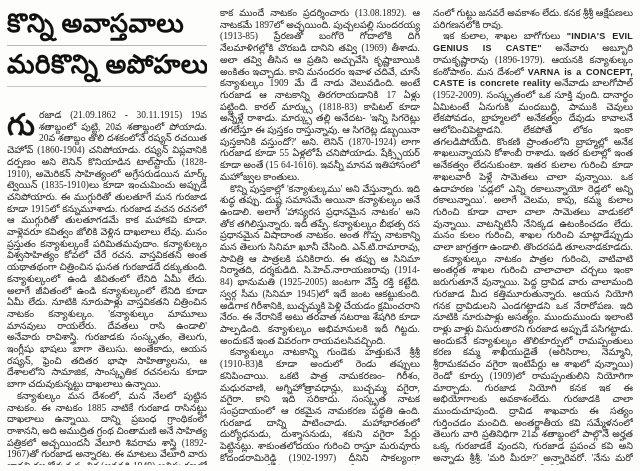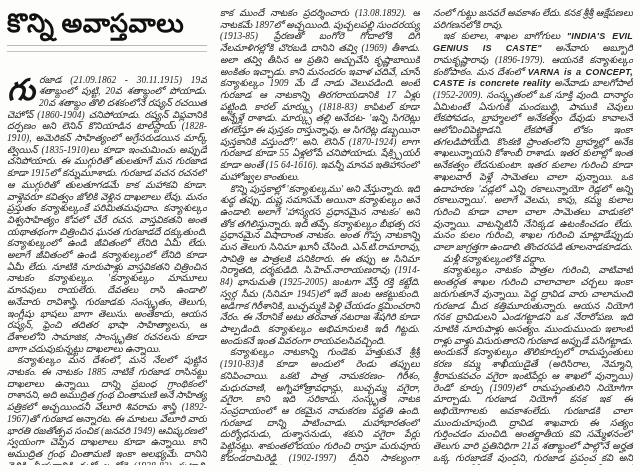--- a/index.html
+++ b/index.html
@@ -37,21 +37,20 @@
     border-top: 1.5px solid #b9b9b9;
     margin: 4px 0 3px 0;
   }
   .rule.bottom { border-top-color: #c4c4c4; margin-top: 5px; margin-bottom: 6px; }
   
   .body p {
     font-size: 9.5px;
     line-height: 11.7px;
     text-align: justify;
     color: #232323;
-    font-style: italic;
   }
   .body p.indent { text-indent: 10px; }
   .dropcap {
     float: left;
     font-size: 30px;
     line-height: 26px;
     font-weight: bold;
     padding: 2px 4px 0 0;
     color: #151515;
   }
@@ -64,35 +63,35 @@
 </style>
 </head>
 <body>
 
 <div class="page">
 
   <div class="col">
     <div class="headline">
       <div class="h-line">కొన్ని అవాస్తవాలు</div>
       <hr class="rule">
+      <div class="h-line">మరికొన్ని అపోహలు</div>
       <hr class="rule bottom">
     </div>
     <div class="body">
       <p><span class="dropcap">గు</span><span>రజాడ (21.09.1862 - 30.11.1915) 19వ శతాబ్దంలో పుట్టి, 20వ శతాబ్దంలో పోయాడు. 20వ శతాబ్దం తొలి దశకంలోనే రష్యన్ రచయిత చెహోవ్ (1860-1904) చనిపోయాడు. రష్యన్ విప్లవానికి దర్పణం అని లెనిన్ కొనియాడిన టాల్‌స్టాయ్ (1828-1910), అమెరికన్ సాహిత్యంలో అగ్రేసరుడయిన మార్క్ ట్వెయిన్ (1835-1910)లు కూడా ఇంచుమించు అప్పుడే చనిపోయారు. ఈ ముగ్గురితో తులతూగే మన గురజాడ కూడా 1915లో కన్నుమూశాడు. గురజాడ వచన రచనలో ఆ ముగ్గురితో తులతూగడమే కాక మహాకవి కూడా. వాళ్లెవరూ కవిత్వం జోలికి వెళ్లిన దాఖలాలు లేవు. మనం ప్రస్తుతం కన్యాశుల్కంకే పరిమితమవుదాం. కన్యాశుల్కం విశ్వసాహిత్యం కోవలో చేరే రచన. వాస్తవికతని అంత యథాతథంగా చిత్రించిన ఘనత గురజాడదే దక్కుతుంది. కన్యాశుల్కంలో ఉండి జీవితంలో లేనిది ఏమీ లేదు. అలాగే జీవితంలో ఉండి కన్యాశుల్కంలో లేనిది కూడా ఏమీ లేదు. నూటికి నూరుపాళ్లు వాస్తవికతని చిత్రించిన నాటకం కన్యాశుల్కం. 'కన్యాశుల్కం మామూలు మానవులు రాయలేరు. దేవతలు రాసి ఉండాలి' అనేవారు రావిశాస్త్రి. గురజాడకు సంస్కృతం, తెలుగు, ఇంగ్లీషు భాషలు బాగా తెలుసు. అంతేకాదు, ఆయన రష్యన్, ఫ్రెంచి తదితర భాషా సాహిత్యాలను, ఆ దేశాలలోని సామాజిక, సాంస్కృతిక రచనలను కూడా బాగా చదువుకున్నట్టు దాఖలాలు ఉన్నాయి.</span></p>
       <p class="indent">కన్యాశుల్కం మన దేశంలో, మన నేలలో పుట్టిన నాటకం. ఈ నాటకం 1885 నాటికే గురజాడ రాసినట్టు దాఖలాలు ఉన్నాయి. దాన్ని ప్రబంధ గ్రాంథికంలో రాశానని, అది అముద్రిత గ్రంథ చింతామణి అనే సాహిత్య పత్రికలో అచ్చయిందనీ వేలూరి శివరామ శాస్త్రి (1892-1967)తో గురజాడ అన్నారట. ఈ మాటలు వేలూరి వారు భారతి రజతోత్సవ సంచిక (జనవరి 1949) ఆవిష్కరణలో స్వయంగా చెప్పిన దాఖలాలు కూడా ఉన్నాయి. కాని అముద్రిత గ్రంథ చింతామణి ఇంకా అలభ్యమే. దానిని వెలికి తీయడానికి మరో బంగోరె (1938-82) పుట్టాలి. కన్యాశుల్కం పుస్తకం అచ్చు</p>
     </div>
   </div>
 
   <div class="col body">
     <p>కాక ముందే నాటకం ప్రదర్శించారు (13.08.1892). ఆ నాటకమే 1897లో అచ్చయింది. పుచ్చలపల్లి సుందరయ్య (1913-85) ప్రేరణతో బంగోరె గోదాలోకి దిగి నేలమాళిగల్లోకి చొరబడి దానిని తవ్వి (1969) తీశాడు. అలా తవ్వి తీసిన ఆ ప్రతిని అచ్చువేసి కృష్ణాబాయికి అంకితం ఇచ్చాడు. కాని మనందరం ఇవాళ చదివే, చూసే కన్యాశుల్కం 1909 మే డే నాడు వెలువడింది. అంటే గురజాడ ఆ నాటకాన్ని తిరగరాయడానికి 17 ఏళ్లు పట్టింది. కారల్ మార్క్సు (1818-83) కాపిటల్ కూడా అన్నేళ్లే రాశాడు. మార్క్సు తల్లి అనేదట- 'ఇన్ని సిగరెట్లు తగలేస్తూ ఈ పుస్తకం రాస్తున్నావు. ఆ సిగరెట్ల డబ్బయినా పుస్తకానికి వస్తుందో?' అని. లెనిన్ (1870-1924) లాగా గురజాడ కూడా 55 ఏళ్లలోపే చనిపోయాడు. షేక్స్పియర్ కూడా అంతే (15 64-1616). ఇవన్నీ మానవ ఇతిహాసంలో మహోజ్వల కాంతులు.</p>
     <p class="indent">కొన్ని పుస్తకాల్లో 'కన్యాశుల్కము' అని వేస్తున్నారు. ఇది శుద్ధ తప్పు. దుష్ట సమాసమే అయినా కన్యాశుల్కం అనే ఉండాలి. అలాగే 'హాస్యరస ప్రధానమైన నాటకం' అని తోక తగిలిస్తున్నారు. ఇదీ తప్పే. కన్యాశుల్కం బీభత్స రస ప్రధానమైన విషాదాంత నాటకం. అంత గొప్ప నాటకాన్ని మన తెలుగు సినిమా ఖూనీ చేసింది. ఎన్.టి.రామారావు, సావిత్రి ఆ పాత్రలకి పనికిరారు. ఈ తప్పు ఆ సినిమా నిర్మాతది, దర్శకుడిది. సి.హెచ్.నారాయణరావు (1914-84) భానుమతి (1925-2005) జంటగా వేస్తే రక్తి కట్టేది. స్వర్గ సీమ (సినిమా 1945)లో ఇదే జంట ఆకట్టుకుంది. అడిగాక గిరీశానికి, బుచ్చమ్మకి పెళ్లి చేయడం క్షమించరాని నేరం. ఈ నేరానికే అటు తరవాత నటరాజ శేషగిరి కూడా పాల్పడింది. కన్యాశుల్కం అభిమానులకి ఇదీ గిట్టదు. అందుకనే ఇంత వివరంగా రాయవలసివచ్చింది.</p>
     <p class="indent">కన్యాశుల్కం నాటకాన్ని గుండెకు హత్తుకునే శ్రీశ్రీ (1910-83)కి కూడా అందులో రెండు తప్పులు కనిపించాయి. ఒకటి పాత్ర నామకరణం- గిరీశం, మధురవాణి, అగ్నిహోత్రావధాన్లు, బుచ్చమ్మ వగైరా, వగైరా. కాని ఇది సరికాదు. సంస్కృత నాటక సంప్రదాయంలో ఆ రకమైన నామకరణ పద్ధతి ఉంది. గురజాడ దాన్ని పాటించాడు. మహాభారతంలో దుర్యోధనుడు, దుశ్శాసనుడు, శకుని వగైరా పేర్లు పెట్టినట్లు. శాకుంతలోదయం గురించి రాస్తూ మరువూరు కోదండరామిరెడ్డి (1902-1997) దీనిని సాకల్యంగా వర్ణించారు. శ్రీశ్రీకి కనిపించిన రెండో తప్పు- సన్యాసి వేషంలో వున్న కరటకశాస్త్రి శిష్యుడికి మంగళస్నానం చేయించినప్పుడు గుట్టు బయట పడకుండా ఎలా వుంది? అని. దీనికి సమాధానం- లుబ్ధావధాన్లది ద్వితీయ వివాహం. ద్రావిడులలో ద్వితీయ వివాహానికి మంగళ స్నానం అంత పట్టింపు లేదు. అడిగాక అంతకుముందే కరటకశాస్త్రి, మధురవాణి కూడబలుక్కుని మీనాక్షికి చేయి తడిపివుండవచ్చు. కనక మంగళస్నా</p>
   </div>
 
   <div class="col body">
     <p>నంలో గుట్టు జనవరే అవకాశం లేదు. కనక శ్రీశ్రీ ఆక్షేపణలు పరిగణనలోకి రావు.</p>
     <p class="indent"><span>ఇక కులాల, శాఖల బాగోగులు </span><span class="eng-bold">"INDIA'S EVIL GENIUS IS CASTE"</span><span> అనేవారు అబ్బూరి రామకృష్ణారావు (1896-1979). ఆయనకి కన్యాశుల్కం కంఠోపాఠం. మన దేశంలో </span><span class="eng-bold">VARNA is a CONCEPT, CASTE is concrete reality</span><span> అనేవాడు బాలగోపాల్ (1952-2009). సంస్కృతంలో ఒక సూక్తి వుంది. దానార్థం ఏమిటంటే ఏనుగుకి మందబుద్ధి, పాముకి చెవులు లేకపోవడం, బ్రాహ్మలలో అనేకత్వం దేవుడు కావాలనే ఆలోచించిపెట్టాడని. లేకపోతే లోకం ఇంకా తగలడిపోయేది. కొంకణి ప్రాంతంలోని బ్రాహ్మల్లో అనేక శాఖలున్నాయని కోశాంబీ రాశాడు. ఇతర కులాల్లో ఇంత అనేకత్వం లేదనుకుంటా. ఇతర కులాల గురించి కూడా శాఖలవారీ పెళ్లే సామెతలు చాలా వున్నాయి. ఒక ఉదాహరణ 'వడ్లలో ఎన్ని రకాలున్నాయో రెడ్లలో అన్ని రకాలున్నాయి'. అలాగే వెలమ, కాపు, కమ్మ కులాల గురించి కూడా చాలా చాలా సామెతలు వాడుకలో వున్నాయి. వాటన్నిటినీ నేనిక్కడ ఉటంకించడం లేదు. మనం కులం గురించి, శాఖల గురించి మాట్లాడేప్పుడు చాలా జాగ్రత్తగా ఉండాలి. తొందరపడి తూలనాడకూడదు.</span></p>
-    <p class="indent">మళ్లీ కన్యాశుల్కంలోకి వద్దాం.</p>
     <p class="indent">కన్యాశుల్కం నాటకం పాత్రల గురించి, వాటివాటి అంతర్గత శాఖల గురించి చాలాచాలా చర్చలు ఇంకా జరుగుతూనే వున్నాయి. పెద్ద ద్రావిడ వారు చాలామంది గురజాడ మీద కత్తిమూరుతున్నారు. ఆయన నియోగి గనక ద్రావిడులని ఎండగట్టాడని ఒక నేరారోపణ. ఇది నూటికి నూరుపాళ్లు అసత్యం. ముందుముందు ఇలాంటి రాళ్లు వాళ్లు విసురుతారని గురజాడ అప్పుడే పసిగట్టాడు. అందుకనే కన్యాశుల్కం తొలికూర్పులో రామప్పంతులు కరణ కమ్మ శాఖీయుడైతే (అరిసిరాల, నెమ్మాని, శ్రీరామకవచం వగైరా ఇంటిపేర్లు ఆ శాఖలో వున్నాయి) రెండో కూర్పు (1909)లో రామప్పంతులిని నియోగిగా మార్చాడు. గురజాడ నియోగి కనక ఇక ఈ అభియోగాలకు అవకాశంలేదు. గురజాడకి చాలా ముందుచూపుంది. ద్రావిడ శాఖవారు ఈ సత్యం గుర్తించడం మంచిది. అంతర్జాతీయ కవి సమ్మేళనంలో తెలుగు వారి ప్రతినిధిగా 21వ శతాబ్దంలో పాల్గొనే అర్హత ఒక్క గురజాడకే వుందని, గురజాడ ప్రపంచ కవి అని అన్నాడు శ్రీశ్రీ. 'మరి మీరూ?' అన్నారెవరో. 'నేను మరో ప్రపంచ కవిని' అన్నాడు తక్షణమే శ్రీశ్రీ.</p>
 
   </div>
 
 </div>
 
 </body></html>

